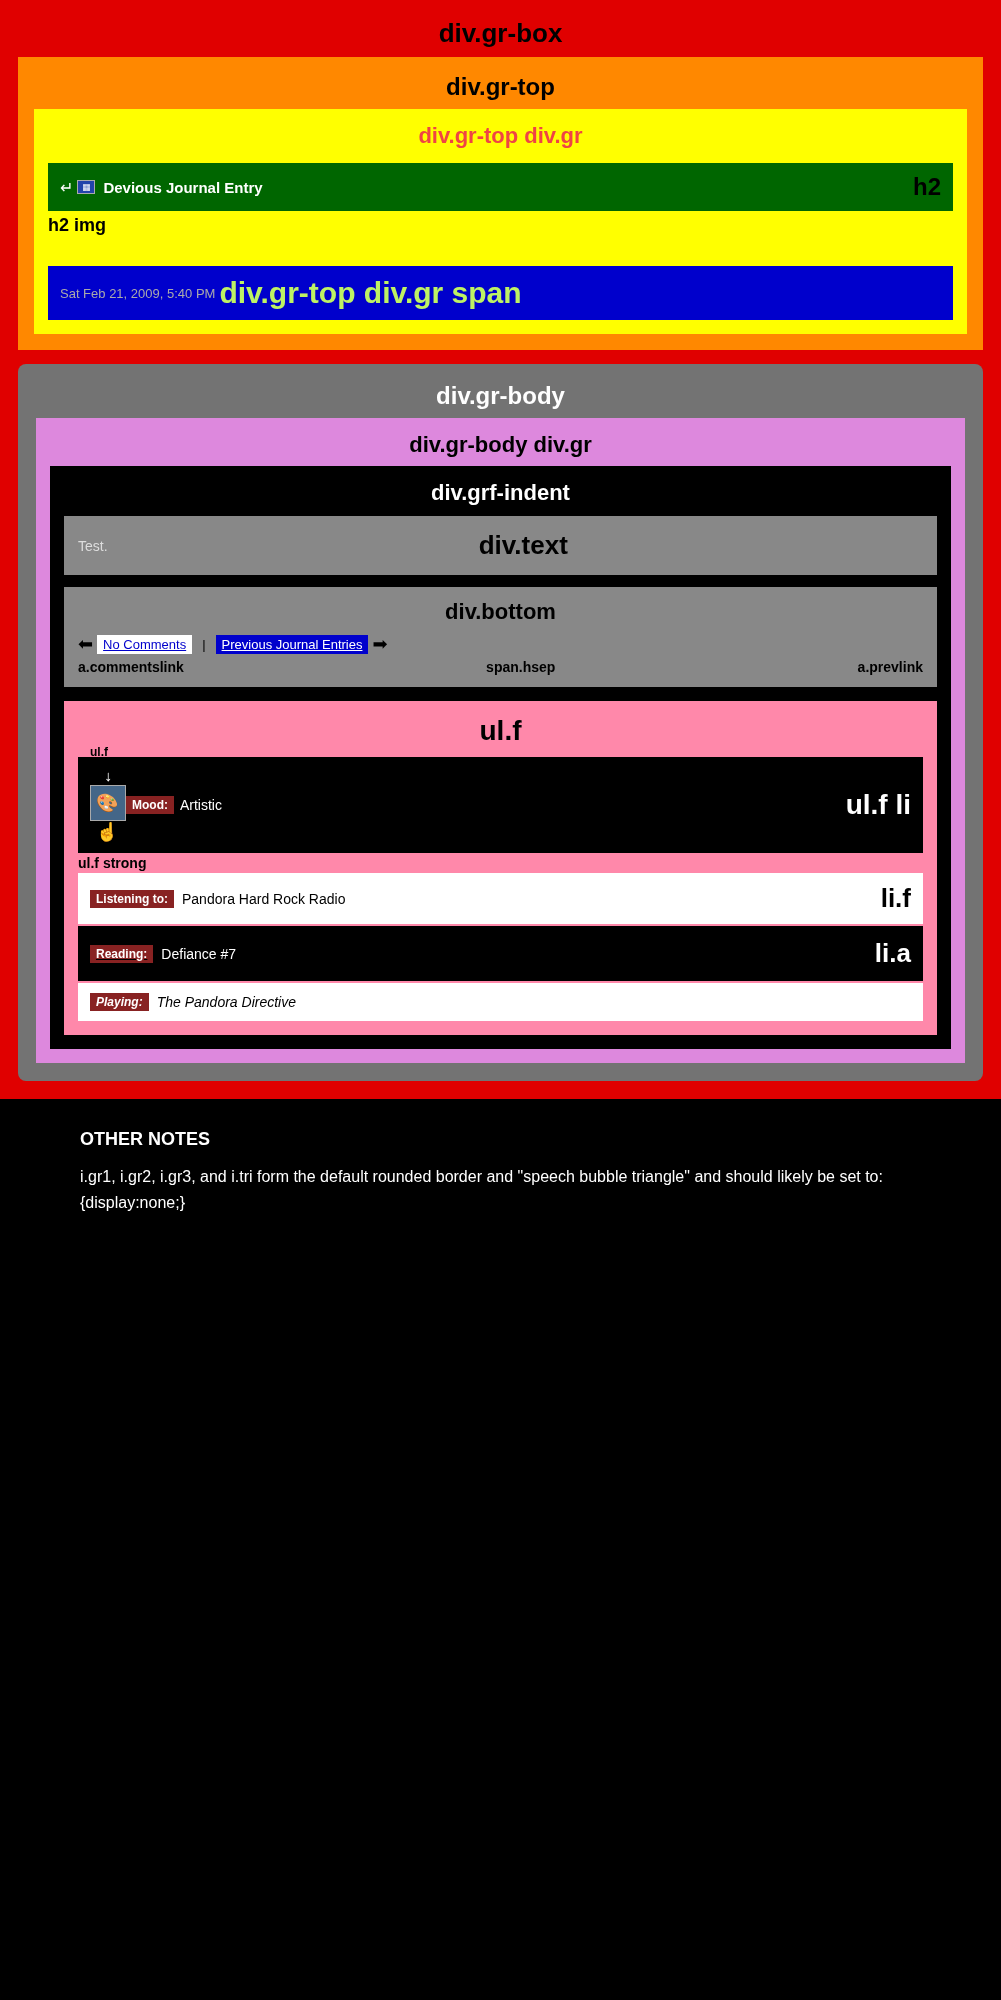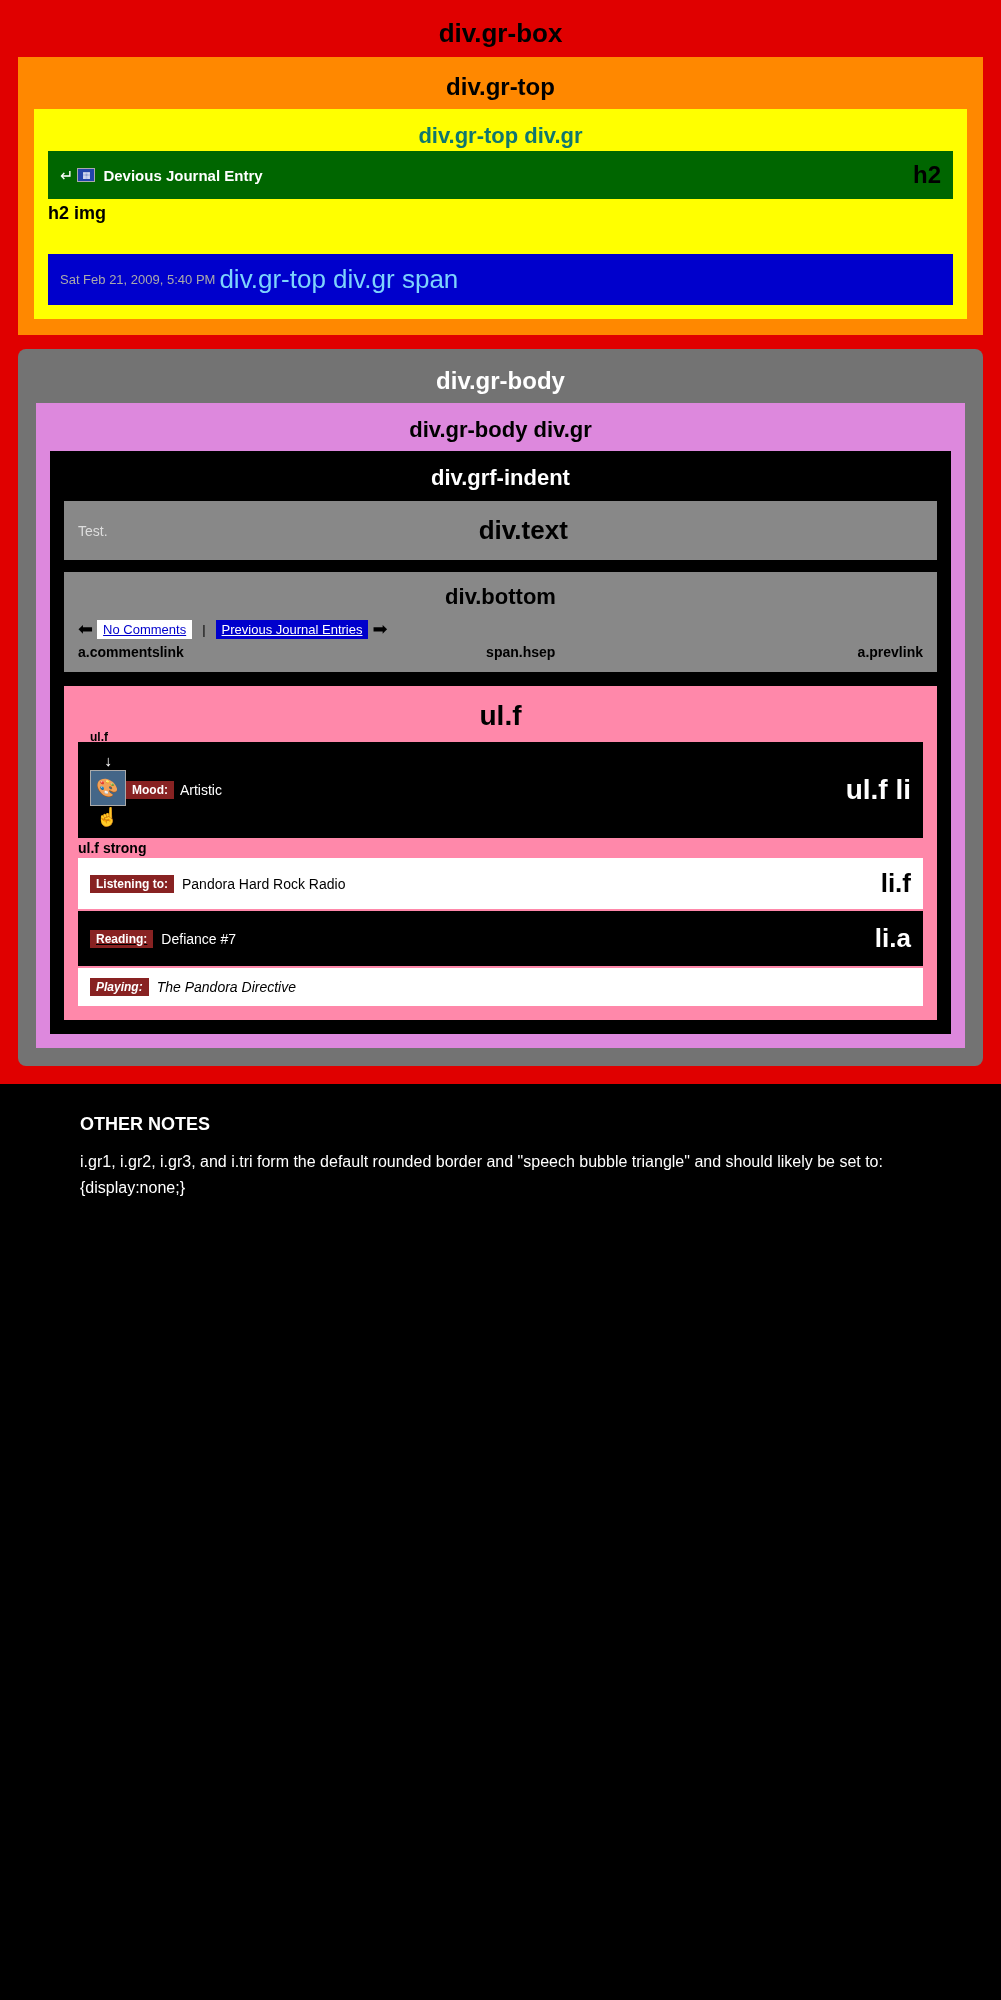--- a/index.html
+++ b/index.html
@@ -42,22 +42,22 @@
       font-size: 24px;
       font-weight: bold;
       color: #000;
       margin-bottom: 8px;
     }
 
     .gr-top-div-gr-label {
       text-align: center;
       font-size: 22px;
       font-weight: bold;
-      color: #0f766e;
-      margin-bottom: 2px;
+      color: #ef4444;
+      margin-bottom: 14px;
     }
 
     
     .h2-bar {
       background: #006600;
       padding: 10px 12px;
       display: flex;
       align-items: center;
       gap: 8px;
     }
@@ -113,23 +113,23 @@
       gap: 4px;
     }
 
     .span-date {
       color: #aaa;
       font-size: 13px;
       white-space: nowrap;
     }
 
     .span-label {
-      font-size: 26px;
-      font-weight: normal;
-      color: #7dd3fc;
+      font-size: 30px;
+      font-weight: bold;
+      color: #bef264;
     }
 
     
     .gr-body-outer {
       background: #737373;
       padding: 18px;
       margin-top: 14px;
       border-radius: 8px;
     }
 

